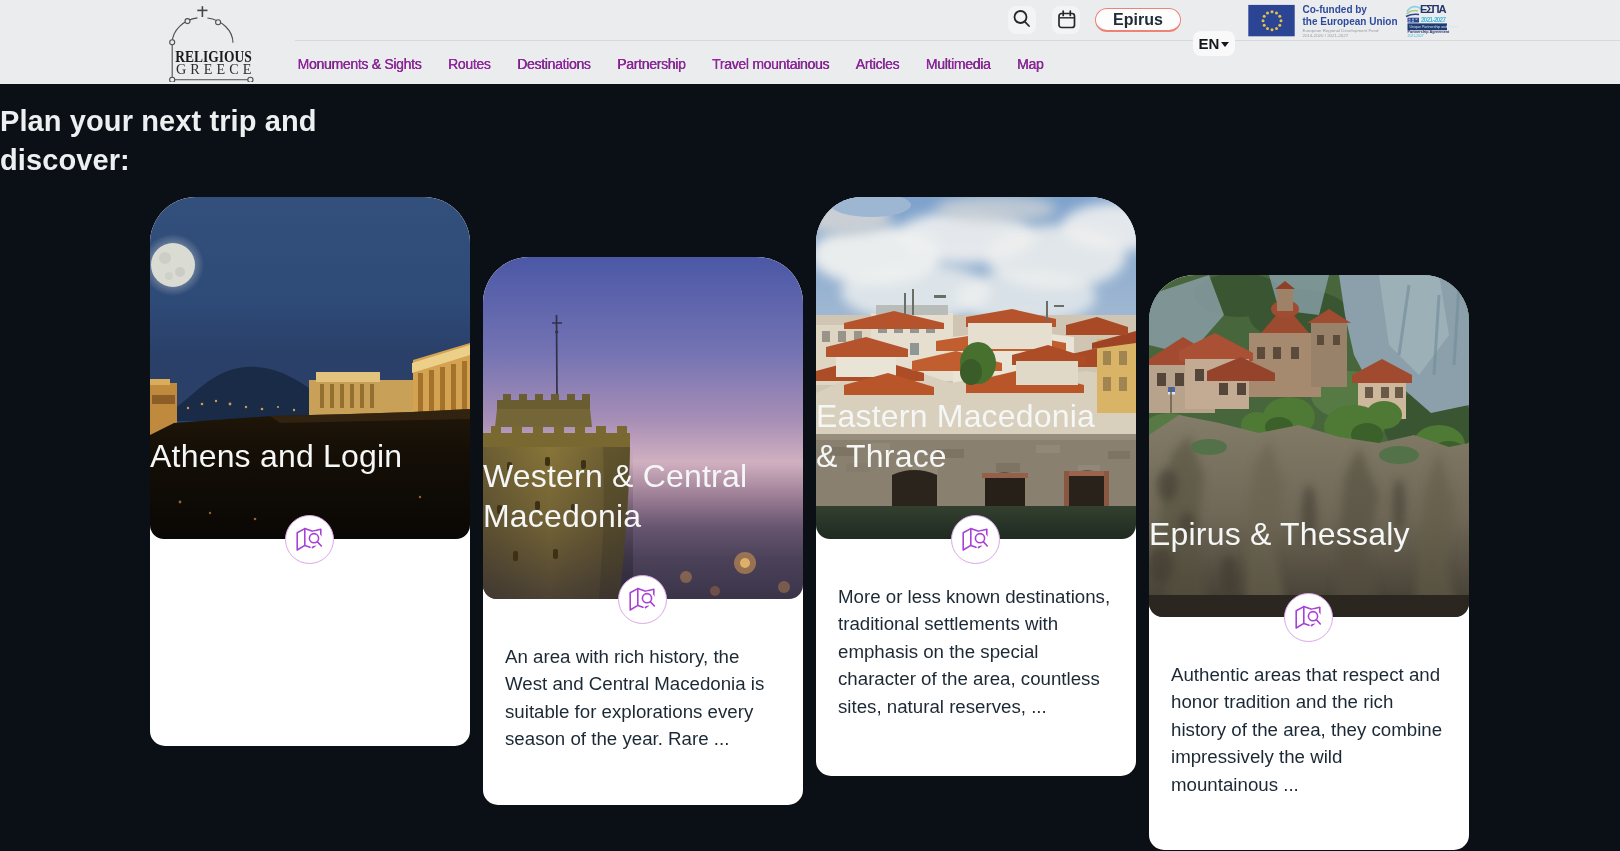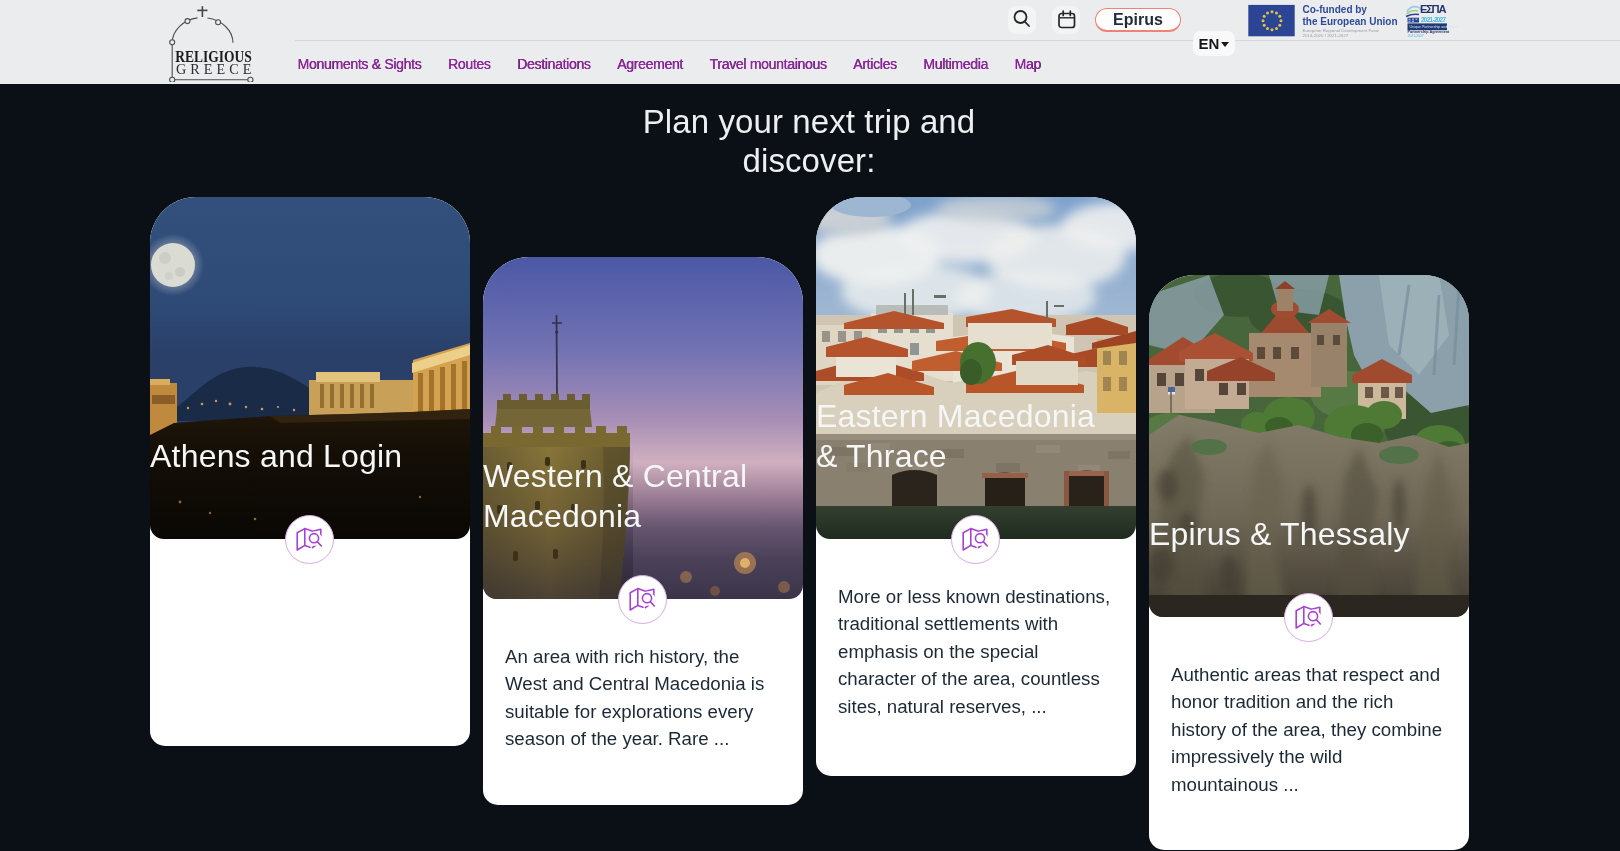--- a/index.html
+++ b/index.html
@@ -8,37 +8,37 @@
 .header { position:absolute; left:0; top:0; width:1620px; height:84px; background:#ebeced; }
 .navline { position:absolute; left:295px; top:40px; width:1325px; height:1px; background:#d8dada; }
 .nav { position:absolute; left:297.5px; top:55.5px; display:flex; gap:26.6px; font-size:14px; line-height:16px; font-weight:400; color:#a21caf; letter-spacing:-0.3px; text-shadow:0.35px 0 0 #2e3840; }
 .nav span { white-space:nowrap; }
 .logo { position:absolute; left:166px; top:2px; }
 .chip { position:absolute; background:#f3f4f4; border-radius:8px; }
 .sicon { position:absolute; }
 .login { position:absolute; left:1095px; top:8px; width:86px; height:24px; background:#fdfdfd; border:1.5px solid #ef8276; border-bottom-width:2.5px; border-radius:13px; color:#1f2b36; font-size:16px; font-weight:700; text-align:center; line-height:21px; }
 .en { position:absolute; left:1193px; top:7px; width:42px; height:25px; background:#f9f9fa; border-radius:8px; color:#15181c; font-size:15px; font-weight:700; text-align:center; line-height:25px;margin-top:24px; }
 .en .tri { display:inline-block; width:0; height:0; border-left:4.5px solid transparent; border-right:4.5px solid transparent; border-top:5px solid #15181c; margin-left:2px; vertical-align:middle; margin-top:-2px;}
-.hero-h { position:absolute; left:0; top:102px; width:1618px; text-align:center; color:#edf0f1; font-size:33px; line-height:39px; font-weight:400; letter-spacing:0.1px; }
+.hero-h { position:absolute; left:0; top:102px; width:1618px; text-align:left; color:#edf0f1; font-size:29px; line-height:39px; font-weight:700; letter-spacing:0.1px; }
 .card { position:absolute; width:320px; background:#ffffff; border-radius:46px 46px 15px 15px; }
 .photo { position:relative; width:320px; height:342px; border-radius:46px 46px 14px 14px; overflow:hidden; box-shadow: inset 0 1.5px 0 rgba(255,255,255,0.45); }
 .photo svg { position:absolute; left:0; top:0; }
 .ptitle { position:absolute; left:0; bottom:63.5px; width:100%; text-align:left; color:#f5f6f6; font-size:32px; line-height:40px; font-weight:400; letter-spacing:0.2px; }
 .circ { position:absolute; left:135px; width:49px; height:49px; border-radius:50%; background:#fff; border:1.5px solid #d9a9e6; display:flex; align-items:center; justify-content:center; }
 .ctext { position:absolute; left:22px; width:278px; color:#1c2935; font-size:18.7px; line-height:27.4px; font-weight:400; letter-spacing:0px; }
 </style>
 </head>
 <body>
 <div class="header">
   <div class="navline"></div>
   <div class="nav">
       <span>Monuments &amp; Sights</span>
       <span>Routes</span>
       <span>Destinations</span>
-      <span>Agreement</span>
+      <span>Partnership</span>
       <span>Travel mountainous</span>
       <span>Articles</span>
       <span>Multimedia</span>
       <span>Map</span>
     </div>
   <svg class="logo" width="92" height="80" viewBox="0 0 92 80">
     <g stroke="#41464b" stroke-width="1.6" fill="none">
       <line x1="36.4" y1="4.2" x2="36.4" y2="15"></line>
       <line x1="31.3" y1="8.4" x2="41.5" y2="8.4"></line>
     </g>

